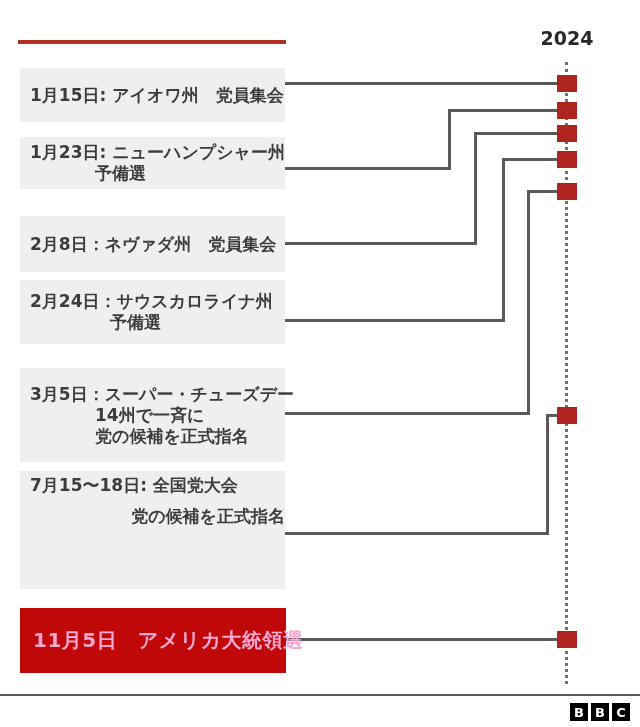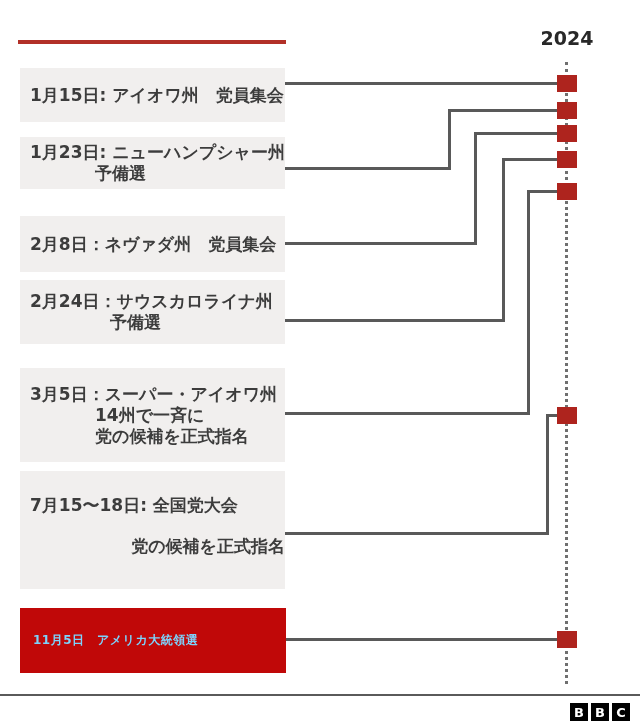--- a/index.html
+++ b/index.html
@@ -26,24 +26,24 @@
   .box{
     background:var(--box_bg,#f1efee);color:var(--text_dark,#3c3c3c);
     font-weight:bold;font-size:17px;line-height:21px;
     display:flex;flex-direction:column;justify-content:center;z-index:4;
     left:20px;width:265px;
   }
   .box .ln{display:block;padding-left:10px;white-space:nowrap;}
   .ind75{padding-left:75px !important;}
   .ind78{padding-left:78px !important;text-align:right;}
   .ind90{padding-left:90px !important;}
-  .box.convention{justify-content:flex-start;padding-top:24px;row-gap:20px;box-sizing:border-box;}
+  .box.convention{justify-content:flex-start;padding-top:4px;row-gap:10px;box-sizing:border-box;}
   .highlight-box{
-    left:20px;width:266px;background:var(--accent_red,#c00808);color:#7dd3fc;
-    font-weight:bold;font-size:12px;display:flex;align-items:center;z-index:4;
+    left:20px;width:266px;background:var(--accent_red,#c00808);color:#f9a8d4;
+    font-weight:bold;font-size:20px;display:flex;align-items:center;z-index:4;
   }
   .highlight-box .ln{padding-left:13px;white-space:nowrap;letter-spacing:.5px;}
   
   .divider{left:0;top:694px;width:640px;height:2px;background:var(--divider_gray,#5a5a5a);}
   .bbc{top:703px;width:18px;height:18px;background:#000;color:#fff;
     display:flex;align-items:center;justify-content:center;
     font-size:13px;font-weight:bold;z-index:5;}
 </style>
 </head>
 <body>
@@ -99,21 +99,21 @@
   <div class="abs box" style="top:216px;height:56px">
     <span class="ln">2月8日：ネヴァダ州　党員集会</span>
   </div>
 
   <div class="abs box" style="top:280px;height:64px">
     <span class="ln">2月24日：サウスカロライナ州</span>
     <span class="ln ind90">予備選</span>
   </div>
 
   <div class="abs box" style="top:368px;height:94px">
-    <span class="ln">3月5日：スーパー・アイオワ州</span>
+    <span class="ln">3月5日：スーパー・チューズデー</span>
     <span class="ln ind75">14州で一斉に</span>
     <span class="ln ind75">党の候補を正式指名</span>
   </div>
 
   <div class="abs box convention" style="top:471px;height:118px">
     <span class="ln">7月15〜18日: 全国党大会</span>
     <span class="ln ind78">党の候補を正式指名</span>
   </div>
 
   <div class="abs highlight-box" style="top:608px;height:65px">

